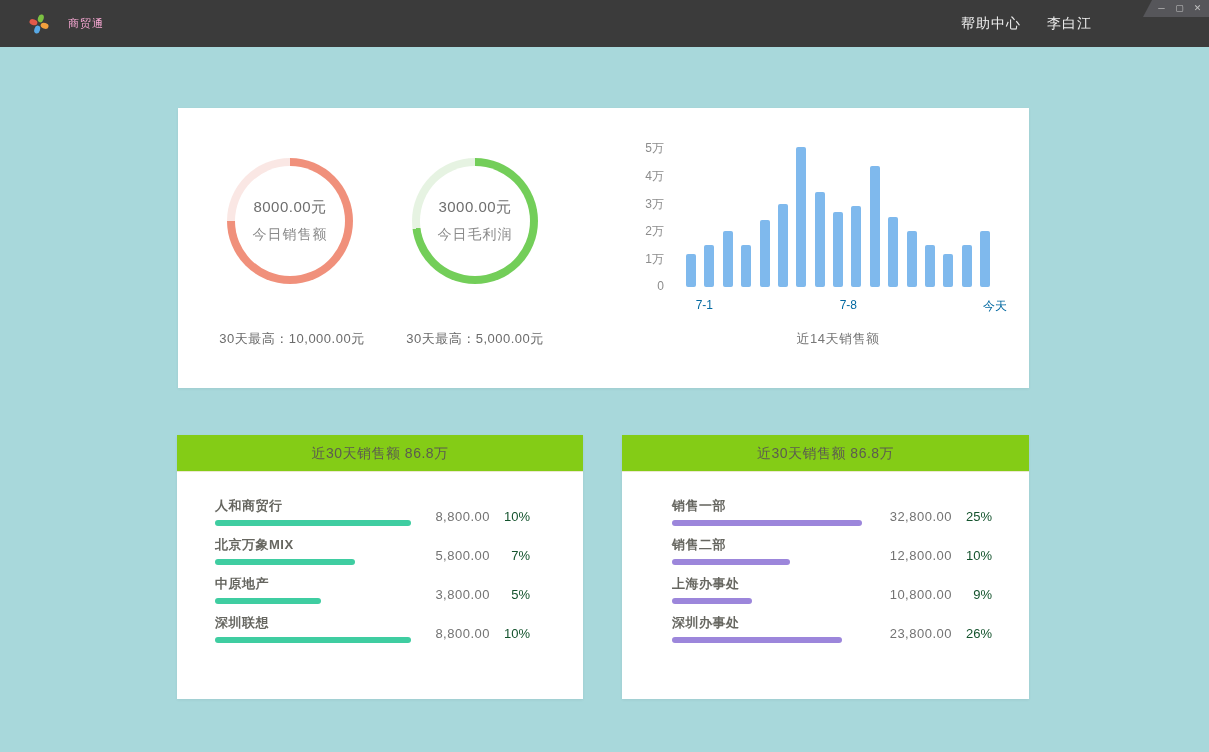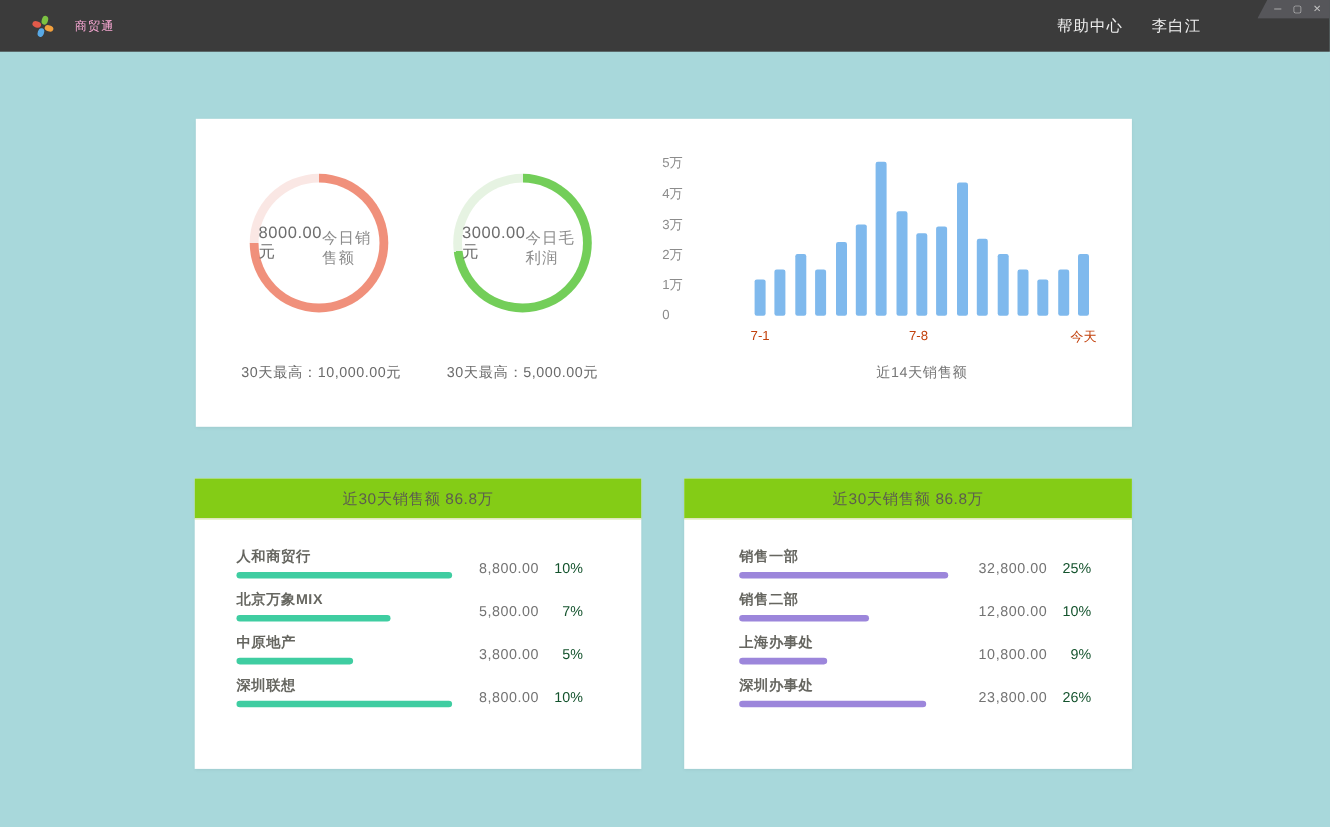--- a/index.html
+++ b/index.html
@@ -39,44 +39,44 @@
     position:absolute; background:#FFFFFF;
     box-shadow:0 1px 3px rgba(0,0,0,0.06);
   }
   .top-card { left:178px; top:108px; width:851px; height:280px; }
 
   
   .donut { position:absolute; width:126px; height:126px; border-radius:50%; }
   .donut .hole {
     position:absolute; left:8px; top:8px; width:110px; height:110px;
     border-radius:50%; background:#FFFFFF;
-    display:flex; flex-direction:row; align-items:center; justify-content:center;
+    display:flex; flex-direction:column; align-items:center; justify-content:center;
   }
   .donut .d-value { font-size:15px; color:#6E6E6E; letter-spacing:0.5px; }
   .donut .d-label { font-size:14px; color:#8A8A8A; margin-top:9px; letter-spacing:1px; }
   .donut-caption {
     position:absolute; width:220px; text-align:center;
     font-size:13px; color:#6B6B6B; letter-spacing:0.5px;
   }
 
   
   .chart-yaxis { position:absolute; left:440px; top:37px; width:46px; height:160px; }
   .chart-yaxis span {
-    position:absolute; right:16px; width:46px; 
+    position:absolute; right:0; width:46px; text-align:right;
     font-size:12px; color:#8C8C8C;
   }
   .chart-plot {
     position:absolute; left:508px; top:37px; width:304px; height:142px;
     display:flex; align-items:flex-end; justify-content:space-between;
   }
   .chart-plot .bar { width:10px; border-radius:2px; }
   .chart-xaxis { position:absolute; left:508px; top:190px; width:304px; height:16px; }
   .chart-xaxis span {
-    position:absolute; width:44px; text-align:center;
-    font-size:12px; color:#c2410c;
+    position:absolute; width:44px; text-align:right;
+    font-size:12px; color:#0369a1;
   }
   .chart-title {
     position:absolute; left:508px; top:222px; width:304px; text-align:center;
     font-size:13px; color:#777777; letter-spacing:0.5px;
   }
 
   
   .rank-card { top:435px; height:264px; }
   .rank-card.card-a { left:177px; width:406px; }
   .rank-card.card-b { left:622px; width:407px; }

